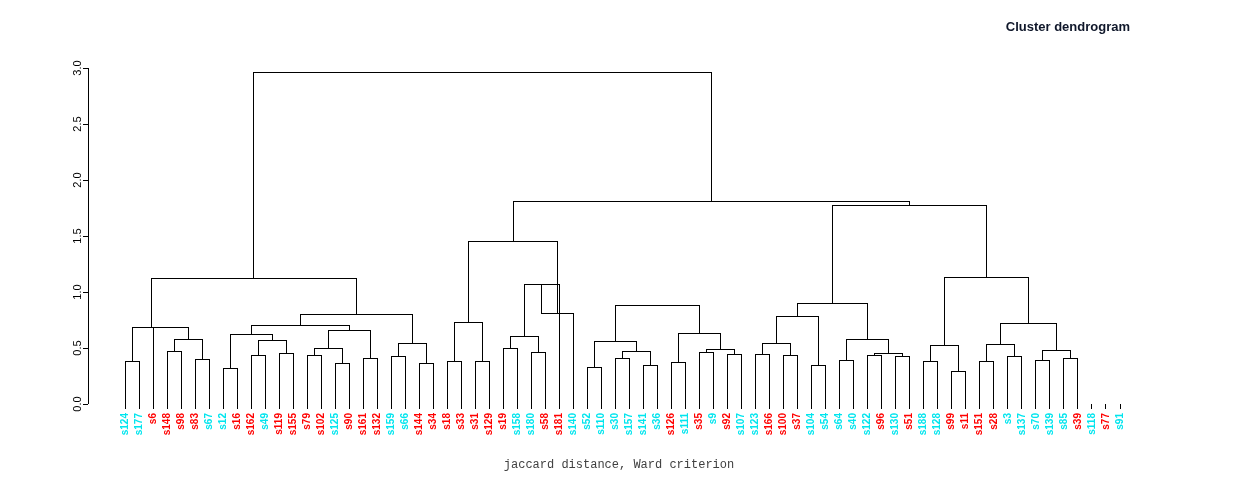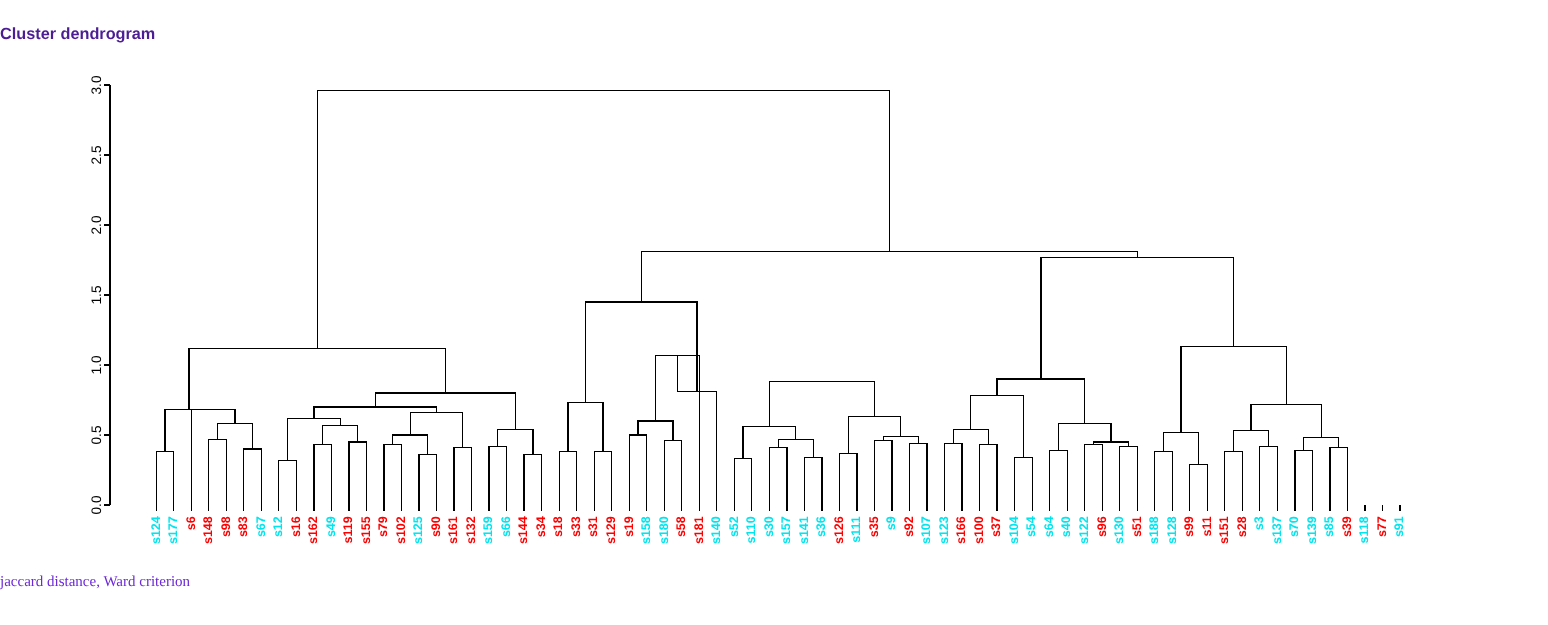--- a/index.html
+++ b/index.html
@@ -1,25 +1,25 @@
 <!DOCTYPE html>
 <html><head>
 <meta charset="utf-8">
 <style>
   html,body{margin:0;padding:0;background:#ffffff;}
   body{width:1238px;height:500px;font-family:"Liberation Sans",sans-serif;overflow:hidden;}
   #plot-root{position:relative;width:1238px;height:500px;background:#ffffff;}
   #chart-title{
-    position:absolute;top:19px;left:0;width:1130px;text-align:left;
-    font-family:"Liberation Sans",sans-serif;font-size:13px;font-weight:bold;color:#4c1d95;
+    position:absolute;top:19px;left:0;width:1130px;text-align:right;
+    font-family:"Liberation Sans",sans-serif;font-size:13px;font-weight:bold;color:#0f172a;
     letter-spacing:0px;
   }
   #x-axis-label{
-    position:absolute;top:458px;left:0;width:1238px;text-align:left;
-    font-family:Liberation Serif, serif;font-size:12px;color:#6d28d9;
+    position:absolute;top:458px;left:0;width:1238px;text-align:center;
+    font-family:Liberation Mono, monospace;font-size:12px;color:#404040;
   }
   svg#dendro{position:absolute;top:0;left:0;}
   .branch{stroke:#000000;stroke-width:1;fill:none;shape-rendering:crispEdges;}
   .axis-line{stroke:#000000;stroke-width:1;shape-rendering:crispEdges;}
   .tick-line{stroke:#000000;stroke-width:1;shape-rendering:crispEdges;}
   .ytick-label{font-family:"Liberation Sans",sans-serif;font-size:11px;fill:#000;}
   .leaf-label{font-family:"Liberation Sans",sans-serif;font-size:10px;font-weight:bold;}
 </style>
 </head>
 <body>

